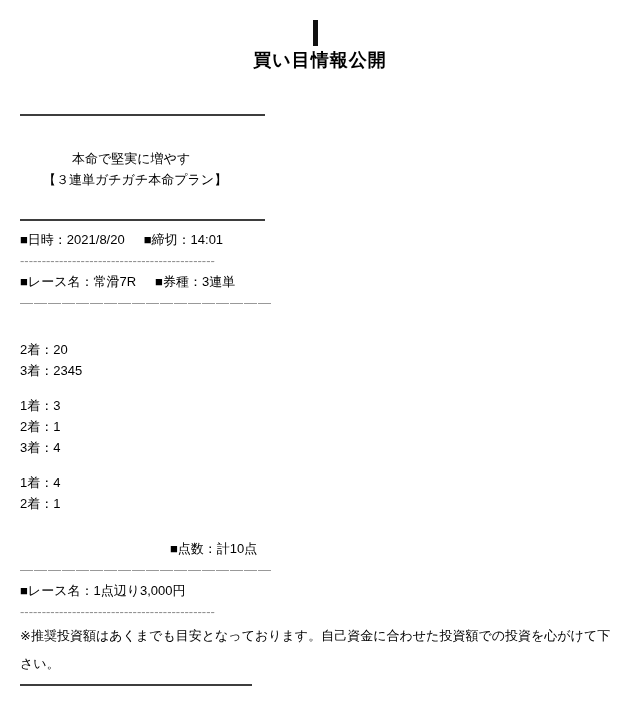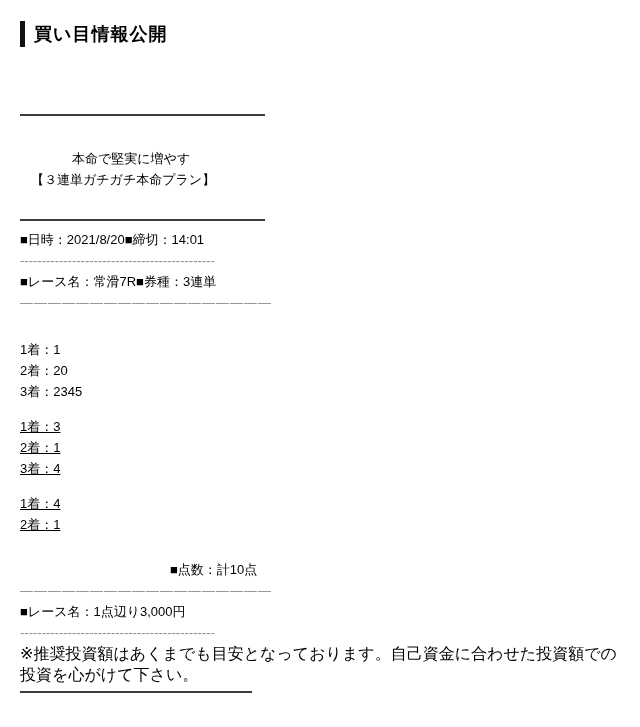--- a/index.html
+++ b/index.html
@@ -6,58 +6,58 @@
   html, body {
     width: 640px; height: 727px;
     background: #ffffff;
     color: #000000;
     font-family: "Liberation Sans", "DejaVu Sans", sans-serif;
     overflow: hidden;
   }
   .page { padding: 20px 20px 0 20px; }
 
   
-  .page-header { display: flex; align-items: center; height: 28px; }
+  .page-header { display: flex; align-items: center; height: 28px; flex-direction: column; }
   .title-bar { width: 5px; height: 26px; background: #111111; margin-right: 9px; flex: none; }
   .page-title { font-size: 18px; font-weight: bold; letter-spacing: 1px; line-height: 28px; }
 
   
   .divider-solid { height: 2px; background: #3d3d3d; width: 245px; }
   .divider-solid.after-header { margin-top: 66px; }
   .divider-solid.before-meta { margin-top: 29px; }
   .divider-solid.page-bottom { margin-top: 6px; width: 232px; }
   .divider-dashed {
     color: #8c8c8c; font-size: 13px; line-height: 21px;
     width: 198px; overflow: hidden; white-space: nowrap;
   }
   .divider-emdash {
     color: #8c8c8c; font-size: 13px; line-height: 21px; letter-spacing: 1px;
     width: 253px; overflow: hidden; white-space: nowrap;
   }
 
   
   .plan { margin-top: 28px; font-size: 13px; line-height: 21px; }
   .plan-line1 { margin-left: 52px; margin-top: 32px; }
-  .plan-line2 { margin-left: 11px; }
+  .plan-line2 { margin-left: 23px; }
 
   
   .meta { margin-top: 8px; font-size: 13px; line-height: 21px; }
   .meta-row { white-space: nowrap; }
-  .meta-item + .meta-item { }
+  .meta-item + .meta-item { margin-left: 19px; }
 
   
   .bets { margin-top: 26px; font-size: 13px; line-height: 21px; }
-  .bet-group + .bet-group { margin-top: 14px; text-decoration: underline; }
+  .bet-group + .bet-group { margin-top: 14px; }
 
   
   .summary { margin-top: 18px; font-size: 13px; line-height: 21px; }
   .points-row { margin-left: 150px; margin-top: 24px; }
 
   
-  .note-row { font-size: 16px; line-height: 21px; }
+  .note-row { font-size: 13px; line-height: 28px; }
 </style>
 </head>
 <body>
 
 <div class="page">
 
   <header class="page-header">
     <span class="title-bar"></span>
     <h1 class="page-title">買い目情報公開</h1>
   </header>
@@ -77,21 +77,20 @@
     </div>
     <div class="divider-dashed">---------------------------------------------</div>
     <div class="meta-row">
       <span class="meta-item"><span>■レース名：</span><span>常滑7R</span></span><span class="meta-item"><span>■券種：</span><span>3連単</span></span>
     </div>
     <div class="divider-emdash">——————————————————</div>
   </section>
 
   <section class="bets">
     <div class="bet-group">
-      <div class="bet-row">1着：1</div>
       <div class="bet-row">2着：20</div>
       <div class="bet-row">3着：2345</div>
     </div>
     <div class="bet-group">
       <div class="bet-row">1着：3</div>
       <div class="bet-row">2着：1</div>
       <div class="bet-row">3着：4</div>
     </div>
     <div class="bet-group">
       <div class="bet-row">1着：4</div>

